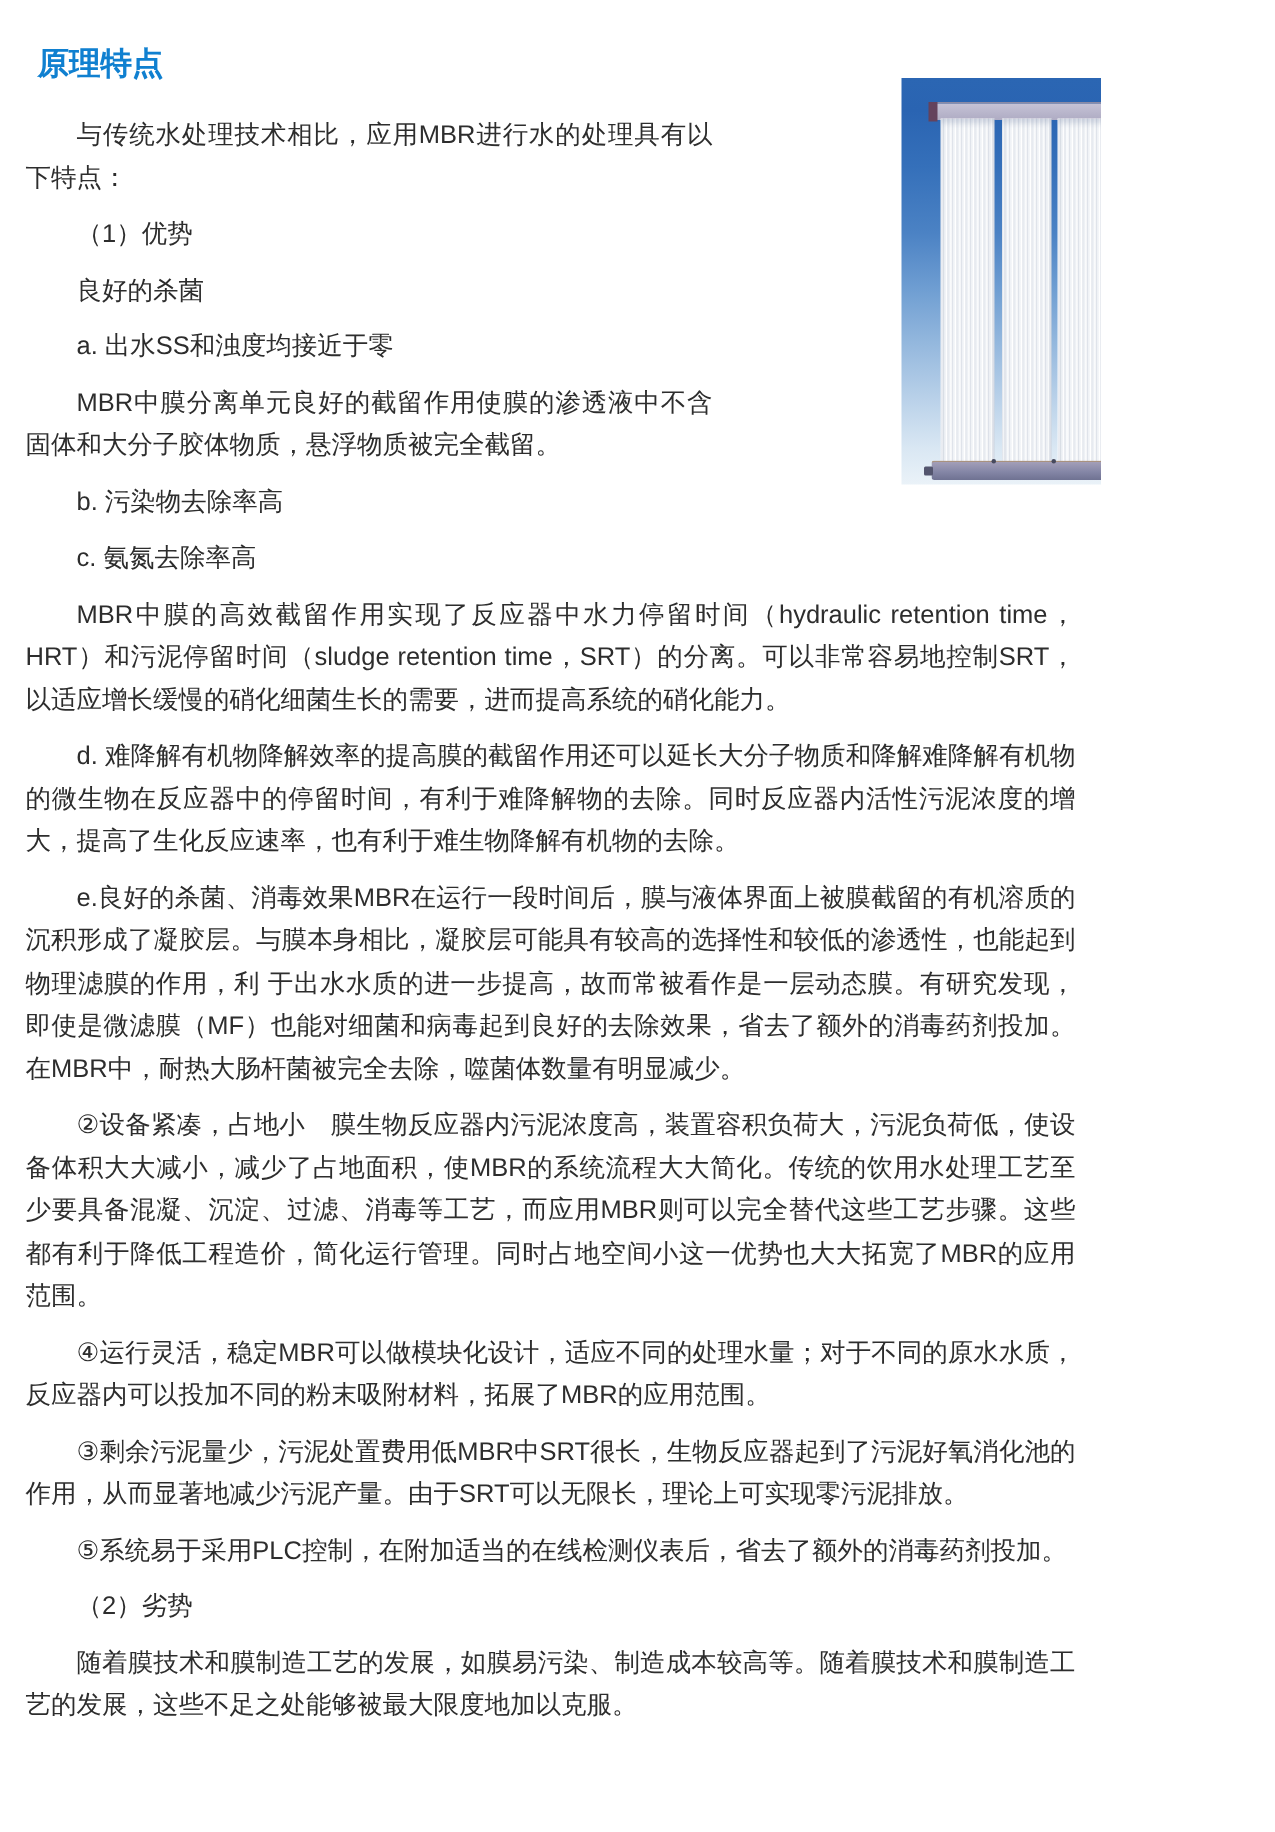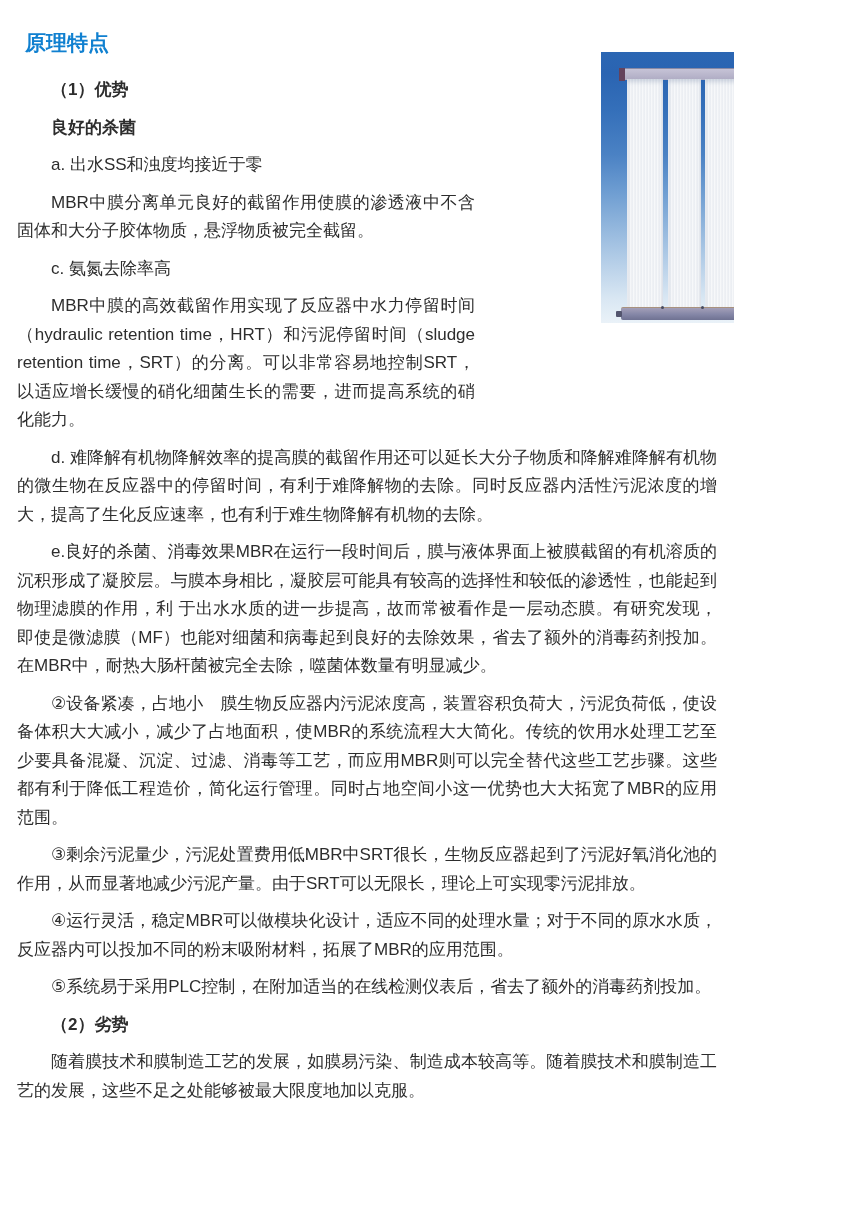--- a/index.html
+++ b/index.html
@@ -33,21 +33,21 @@
   }
   .float-spacer{
     float:right;
     width:242px;
     height:312px;
   }
   .para{
     margin:0 0 9px 0;
     text-indent:2em;
   }
-  .para.bold{font-weight:700;}
+  .para.bold{font-weight:400;}
   
   .module-photo{
     position:absolute;
     left:601px;top:52px;
     width:167px;height:271px;
     margin:0;
   }
   .photo-bg{
     position:relative;
     width:100%;height:100%;
@@ -99,31 +99,33 @@
 </head>
 <body>
 
 <div class="page">
 
   <h1 class="title">原理特点</h1>
 
   <div class="content">
     <div class="float-spacer"></div>
     <div>
+        <p class="para">与传统水处理技术相比，应用MBR进行水的处理具有以下特点：</p>
         <p class="para bold">（1）优势</p>
         <p class="para bold">良好的杀菌</p>
         <p class="para">a. 出水SS和浊度均接近于零</p>
         <p class="para">MBR中膜分离单元良好的截留作用使膜的渗透液中不含固体和大分子胶体物质，悬浮物质被完全截留。</p>
+        <p class="para">b. 污染物去除率高</p>
         <p class="para">c. 氨氮去除率高</p>
         <p class="para">MBR中膜的高效截留作用实现了反应器中水力停留时间（hydraulic retention time，HRT）和污泥停留时间（sludge retention time，SRT）的分离。可以非常容易地控制SRT，以适应增长缓慢的硝化细菌生长的需要，进而提高系统的硝化能力。</p>
         <p class="para">d. 难降解有机物降解效率的提高膜的截留作用还可以延长大分子物质和降解难降解有机物的微生物在反应器中的停留时间，有利于难降解物的去除。同时反应器内活性污泥浓度的增大，提高了生化反应速率，也有利于难生物降解有机物的去除。</p>
         <p class="para">e.良好的杀菌、消毒效果MBR在运行一段时间后，膜与液体界面上被膜截留的有机溶质的沉积形成了凝胶层。与膜本身相比，凝胶层可能具有较高的选择性和较低的渗透性，也能起到物理滤膜的作用，利 于出水水质的进一步提高，故而常被看作是一层动态膜。有研究发现，即使是微滤膜（MF）也能对细菌和病毒起到良好的去除效果，省去了额外的消毒药剂投加。在MBR中，耐热大肠杆菌被完全去除，噬菌体数量有明显减少。</p>
         <p class="para">②设备紧凑，占地小　膜生物反应器内污泥浓度高，装置容积负荷大，污泥负荷低，使设备体积大大减小，减少了占地面积，使MBR的系统流程大大简化。传统的饮用水处理工艺至少要具备混凝、沉淀、过滤、消毒等工艺，而应用MBR则可以完全替代这些工艺步骤。这些都有利于降低工程造价，简化运行管理。同时占地空间小这一优势也大大拓宽了MBR的应用范围。</p>
+        <p class="para">④运行灵活，稳定MBR可以做模块化设计，适应不同的处理水量；对于不同的原水水质，反应器内可以投加不同的粉末吸附材料，拓展了MBR的应用范围。</p>
         <p class="para">③剩余污泥量少，污泥处置费用低MBR中SRT很长，生物反应器起到了污泥好氧消化池的作用，从而显著地减少污泥产量。由于SRT可以无限长，理论上可实现零污泥排放。</p>
-        <p class="para">④运行灵活，稳定MBR可以做模块化设计，适应不同的处理水量；对于不同的原水水质，反应器内可以投加不同的粉末吸附材料，拓展了MBR的应用范围。</p>
         <p class="para">⑤系统易于采用PLC控制，在附加适当的在线检测仪表后，省去了额外的消毒药剂投加。</p>
         <p class="para bold">（2）劣势</p>
         <p class="para">随着膜技术和膜制造工艺的发展，如膜易污染、制造成本较高等。随着膜技术和膜制造工艺的发展，这些不足之处能够被最大限度地加以克服。</p>
       </div>
   </div>
 
   <figure class="module-photo">
     <div class="photo-bg">
       <div class="top-header">
         <span class="cap left"></span>

